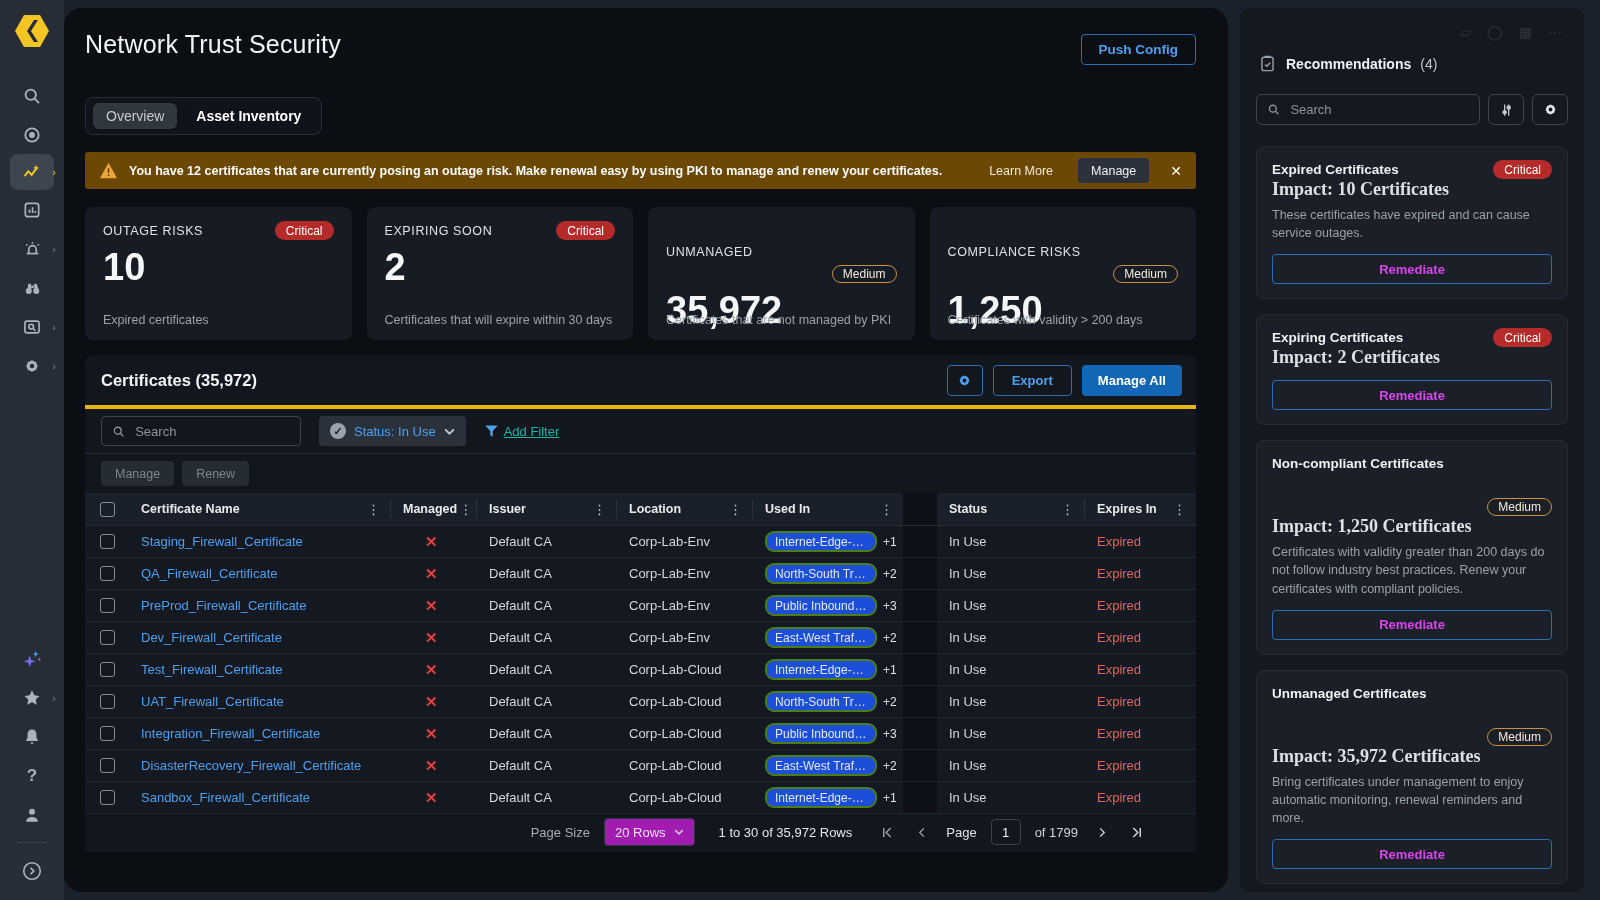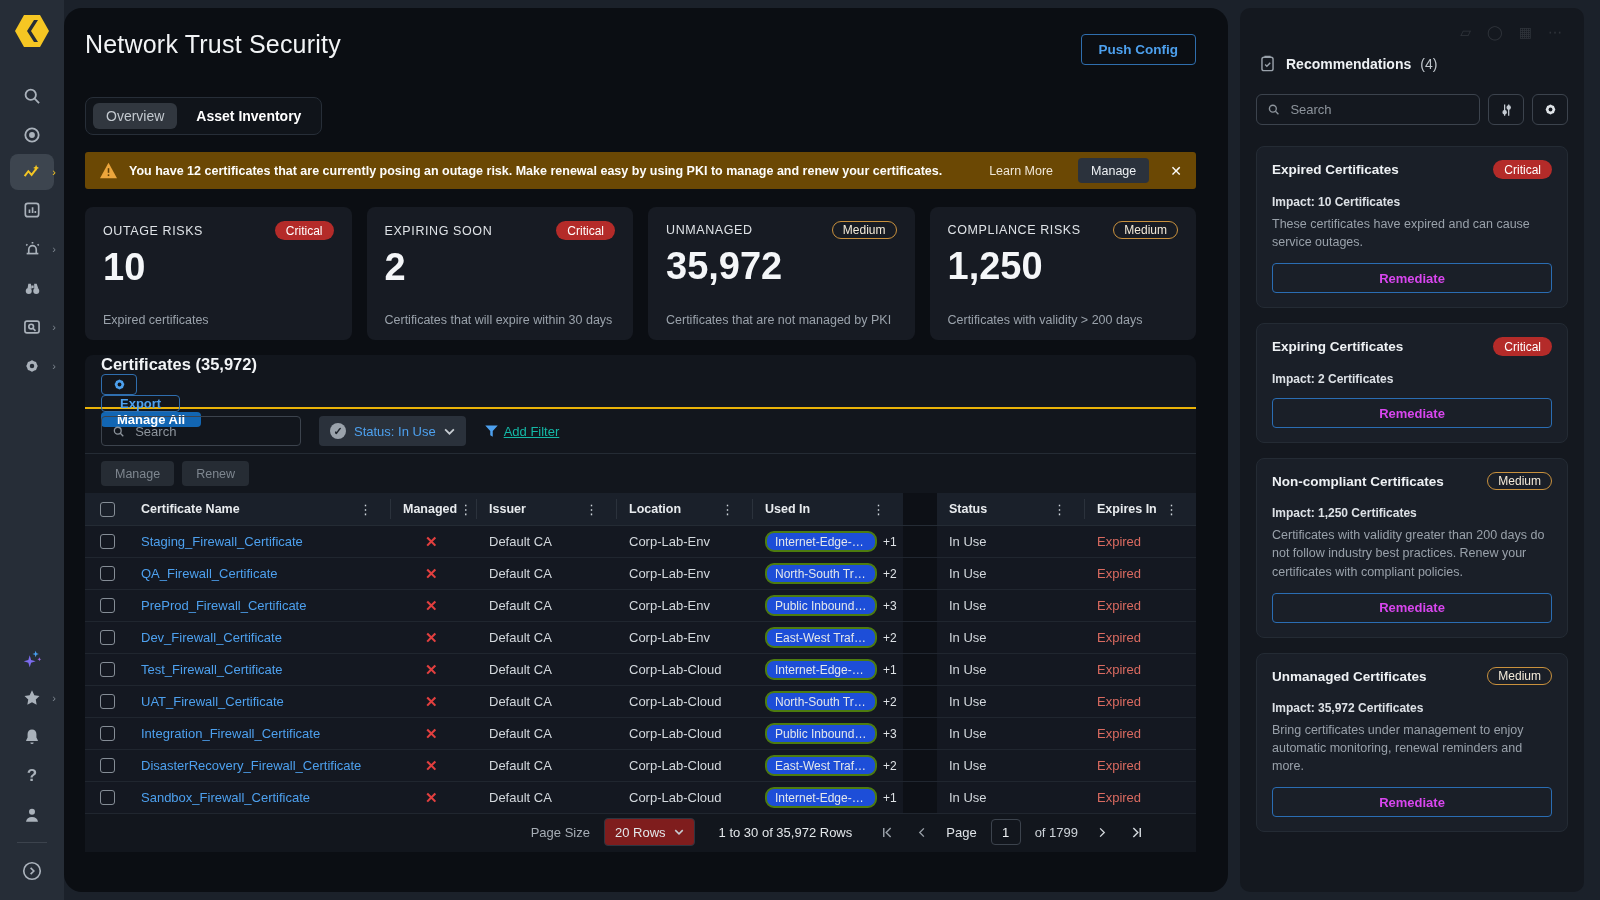--- a/index.html
+++ b/index.html
@@ -42,25 +42,25 @@
 
   .stat-cards { position:absolute; top:199px; left:21px; right:32px; height:133px; display:flex; gap:15px; }
   .stat-card { flex:1; background:#171b23; border-radius:8px; padding:14px 18px; position:relative; }
   .stat-top { display:flex; align-items:center; justify-content:space-between; }
   .stat-label { font-size:12.5px; letter-spacing:.6px; color:#dfe3e7; }
   .stat-value { font-size:38px; font-weight:700; color:#f4f6f8; margin-top:6px; }
   .stat-desc { position:absolute; bottom:13px; left:18px; right:14px; font-size:12.5px; color:#9aa2ab; }
 
   .badge { font-size:12px; border-radius:11px; padding:2.5px 11px; white-space:nowrap; }
   .badge-critical { background:#b42b29; color:#ffffff; }
-  .badge-medium { background:transparent; border:1.5px solid #c9913d; color:#f3ead9; padding:1px 10px; }
+  .badge-medium { background:transparent; border:1.5px solid #c9913d; color:#f3ead9; padding:1px 10px;margin-top:44px; }
 
   
   .cert-section { position:absolute; top:347px; left:21px; right:32px; height:497px; background:#12161d; border-radius:8px 8px 0 0; }
-  .section-header { height:54px; display:flex; align-items:flex-start; padding:0 14px 0 16px; border-bottom:2px solid #eab308;flex-direction:column; }
+  .section-header { height:54px; display:flex; align-items:center; padding:0 14px 0 16px; border-bottom:4px solid #eab308; }
   .section-title { font-size:16.5px; font-weight:700; color:#f2f4f6; flex:1; }
   .icon-btn-blue { width:36px; height:31px; border:1px solid #2f6eae; border-radius:4px; background:transparent;
     display:flex; align-items:center; justify-content:center; margin-right:10px; cursor:pointer; }
   .btn-export { height:31px; padding:0 18px; border:1px solid #2f6eae; border-radius:4px; background:transparent;
     color:#4da0ee; font-size:13px; font-weight:700; font-family:inherit; margin-right:10px; cursor:pointer; }
   .btn-manage-all { height:31px; padding:0 16px; border:none; border-radius:4px; background:#1266b3;
     color:#ffffff; font-size:13px; font-weight:700; font-family:inherit; cursor:pointer; }
 
   .table-toolbar { height:45px; display:flex; align-items:center; padding:0 16px; gap:18px; border-bottom:1px solid #242b34; }
   .search-box { display:flex; align-items:center; gap:8px; width:200px; height:30px; border:1px solid #3c434d;
@@ -72,41 +72,41 @@
     display:flex; align-items:center; justify-content:center; font-weight:bold; }
   .chip-filter-label { color:#4da0ee; font-size:13px; }
   .add-filter { display:flex; align-items:center; gap:5px; color:#14b8a6; font-size:13px; cursor:pointer;text-decoration:underline; }
 
   .bulk-actions { height:39px; display:flex; align-items:center; gap:8px; padding:0 16px; }
   .btn-disabled { height:25px; padding:0 14px; background:#262c34; border:none; border-radius:4px;
     color:#7e868f; font-size:12.5px; font-family:inherit; cursor:pointer; }
 
   .grid-row { display:grid; grid-template-columns:44px 262px 86px 140px 136px 150px 34px 148px 1fr; align-items:center; }
   .tbl-head { height:33px; background:#1a202a; font-size:12.5px; font-weight:700; color:#e8ebee; border-bottom:1px solid #242b34; }
-  .th { display:flex; align-items:center; justify-content:space-between; height:20px; padding:0 16px 0 12px; border-right:1px solid #2b323c; }
+  .th { display:flex; align-items:center; justify-content:space-between; height:20px; padding:0 8px 0 12px; border-right:1px solid #2b323c; }
   .th.no-border { border-right:none; }
   .kebab { color:#cfd5db; font-size:13px; font-weight:400; cursor:pointer; padding:0 2px; }
   .cell { padding-left:12px; height:100%; display:flex; align-items:center; font-size:13px; overflow:hidden; }
   .cell-cb { justify-content:center; padding-left:0; }
   .cb { width:15px; height:15px; border:1.5px solid #858d96; border-radius:3px; display:inline-block; cursor:pointer; }
   .tbl-row { height:32px; border-bottom:1px solid #20262f; background:#141821; }
   .cert-link { color:#4da0ee; text-decoration:none; white-space:nowrap; cursor:pointer; }
   .cell-managed { padding-left:34px; }
   .x-mark { color:#e23f3f; font-size:15px; font-weight:700; }
   .cell-text { color:#d3d8dd; white-space:nowrap; }
   .chip { border:2px solid #4d7c0f; border-radius:9px; background:#1d4ed8; color:#e3e7eb; font-size:12px;
     padding:1.5px 8px; max-width:112px; overflow:hidden; text-overflow:ellipsis; white-space:nowrap; }
   .chip-extra { color:#dfe3e7; font-size:12px; margin-left:6px; }
   .col-gap { background:#0d1016; height:100%; padding:0; }
   .cell-expired { color:#d96a60; }
 
   .pagination { height:36px; display:flex; align-items:center; justify-content:flex-end; gap:14px;
     padding-right:48px; font-size:13px; background:#12161d; }
   .pg-label { color:#a6adb5; }
-  .pg-dropdown { display:flex; align-items:center; gap:8px; border:1px solid #2e3540; background:#7f1d1d;
+  .pg-dropdown { display:flex; align-items:center; gap:8px; border:1px solid #2e3540; background:#a21caf;
     border-radius:4px; height:28px; padding:0 10px; color:#e3e7ea; cursor:pointer; }
   .pg-range { color:#e3e7ea; margin:0 10px; }
   .pg-btn { background:none; border:none; padding:0 4px; cursor:pointer; display:flex; align-items:center; }
   .pg-input { width:30px; height:26px; background:transparent; border:1px solid #3c434d; border-radius:4px;
     color:#eef1f4; text-align:center; font-size:13px; font-family:inherit; }
   .pg-of { color:#cdd3d9; }
 
   
   .right-panel { position:absolute; left:1240px; top:8px; width:344px; height:884px; background:#14181f; border-radius:10px; }
   .ghost-row { position:absolute; top:16px; right:22px; display:flex; gap:16px; opacity:.14; font-size:14px; color:#cfd5db; }
@@ -116,21 +116,21 @@
   .rec-toolbar { position:absolute; top:86px; left:16px; right:16px; display:flex; gap:8px; }
   .rec-search { flex:1; display:flex; align-items:center; gap:8px; height:31px; border:1px solid #3c434d; border-radius:6px; padding:0 10px; }
   .rec-search input { background:transparent; border:none; outline:none; color:#dfe3e7; font-size:13px; width:100%; font-family:inherit; }
   .rec-search input::placeholder { color:#8d949c; }
   .rec-iconbtn { width:36px; height:31px; border:1px solid #3c434d; border-radius:6px; background:transparent;
     display:flex; align-items:center; justify-content:center; cursor:pointer; }
   .rec-cards { position:absolute; top:138px; left:16px; right:16px; }
   .rec-card { background:#1a1f28; border:1px solid #242b34; border-radius:8px; padding:13px 15px 14px; margin-bottom:15px; }
   .rec-card-top { display:flex; align-items:flex-start; justify-content:space-between; gap:8px; }
   .rec-card-title { font-size:13.5px; font-weight:700; color:#eef1f4; padding-top:2px; }
-  .rec-impact { font-size:12px; font-weight:700; color:#dde1e6; margin-top:16px; }
+  .rec-impact { font-size:18px; font-weight:700; color:#dde1e6; margin-top:0;font-family:Liberation Serif, serif; }
   .rec-desc { font-size:12.5px; color:#99a1aa; margin-top:6px; line-height:1.45; }
   .btn-remediate { width:100%; height:30px; margin-top:12px; background:transparent; border:1px solid #2a6db3;
     border-radius:4px; color:#d946ef; font-size:13px; font-weight:700; font-family:inherit; cursor:pointer; }
 </style>
 </head>
 <body>
 
 <div class="sidebar">
   <svg class="sb-logo" viewBox="0 0 36 34">
     <path d="M10 1 L26 1 L35 17 L26 33 L10 33 L1 17 Z" fill="#f5c623"></path>

